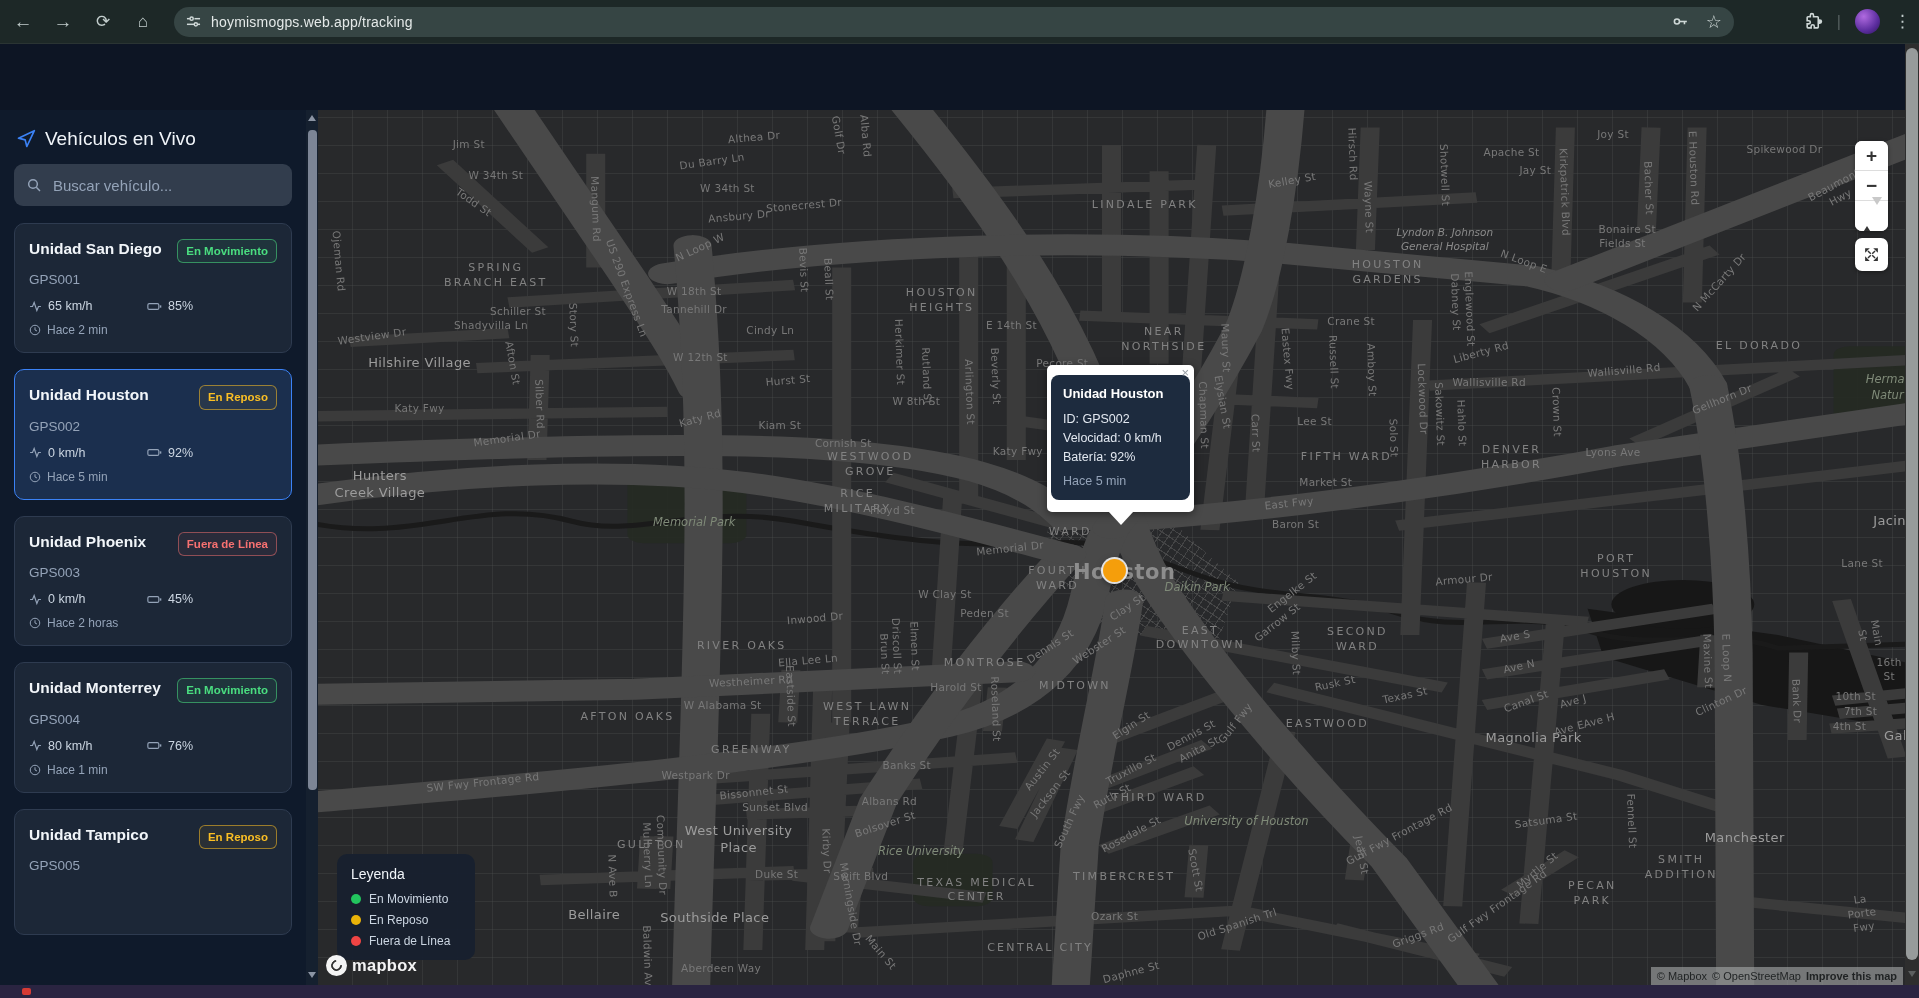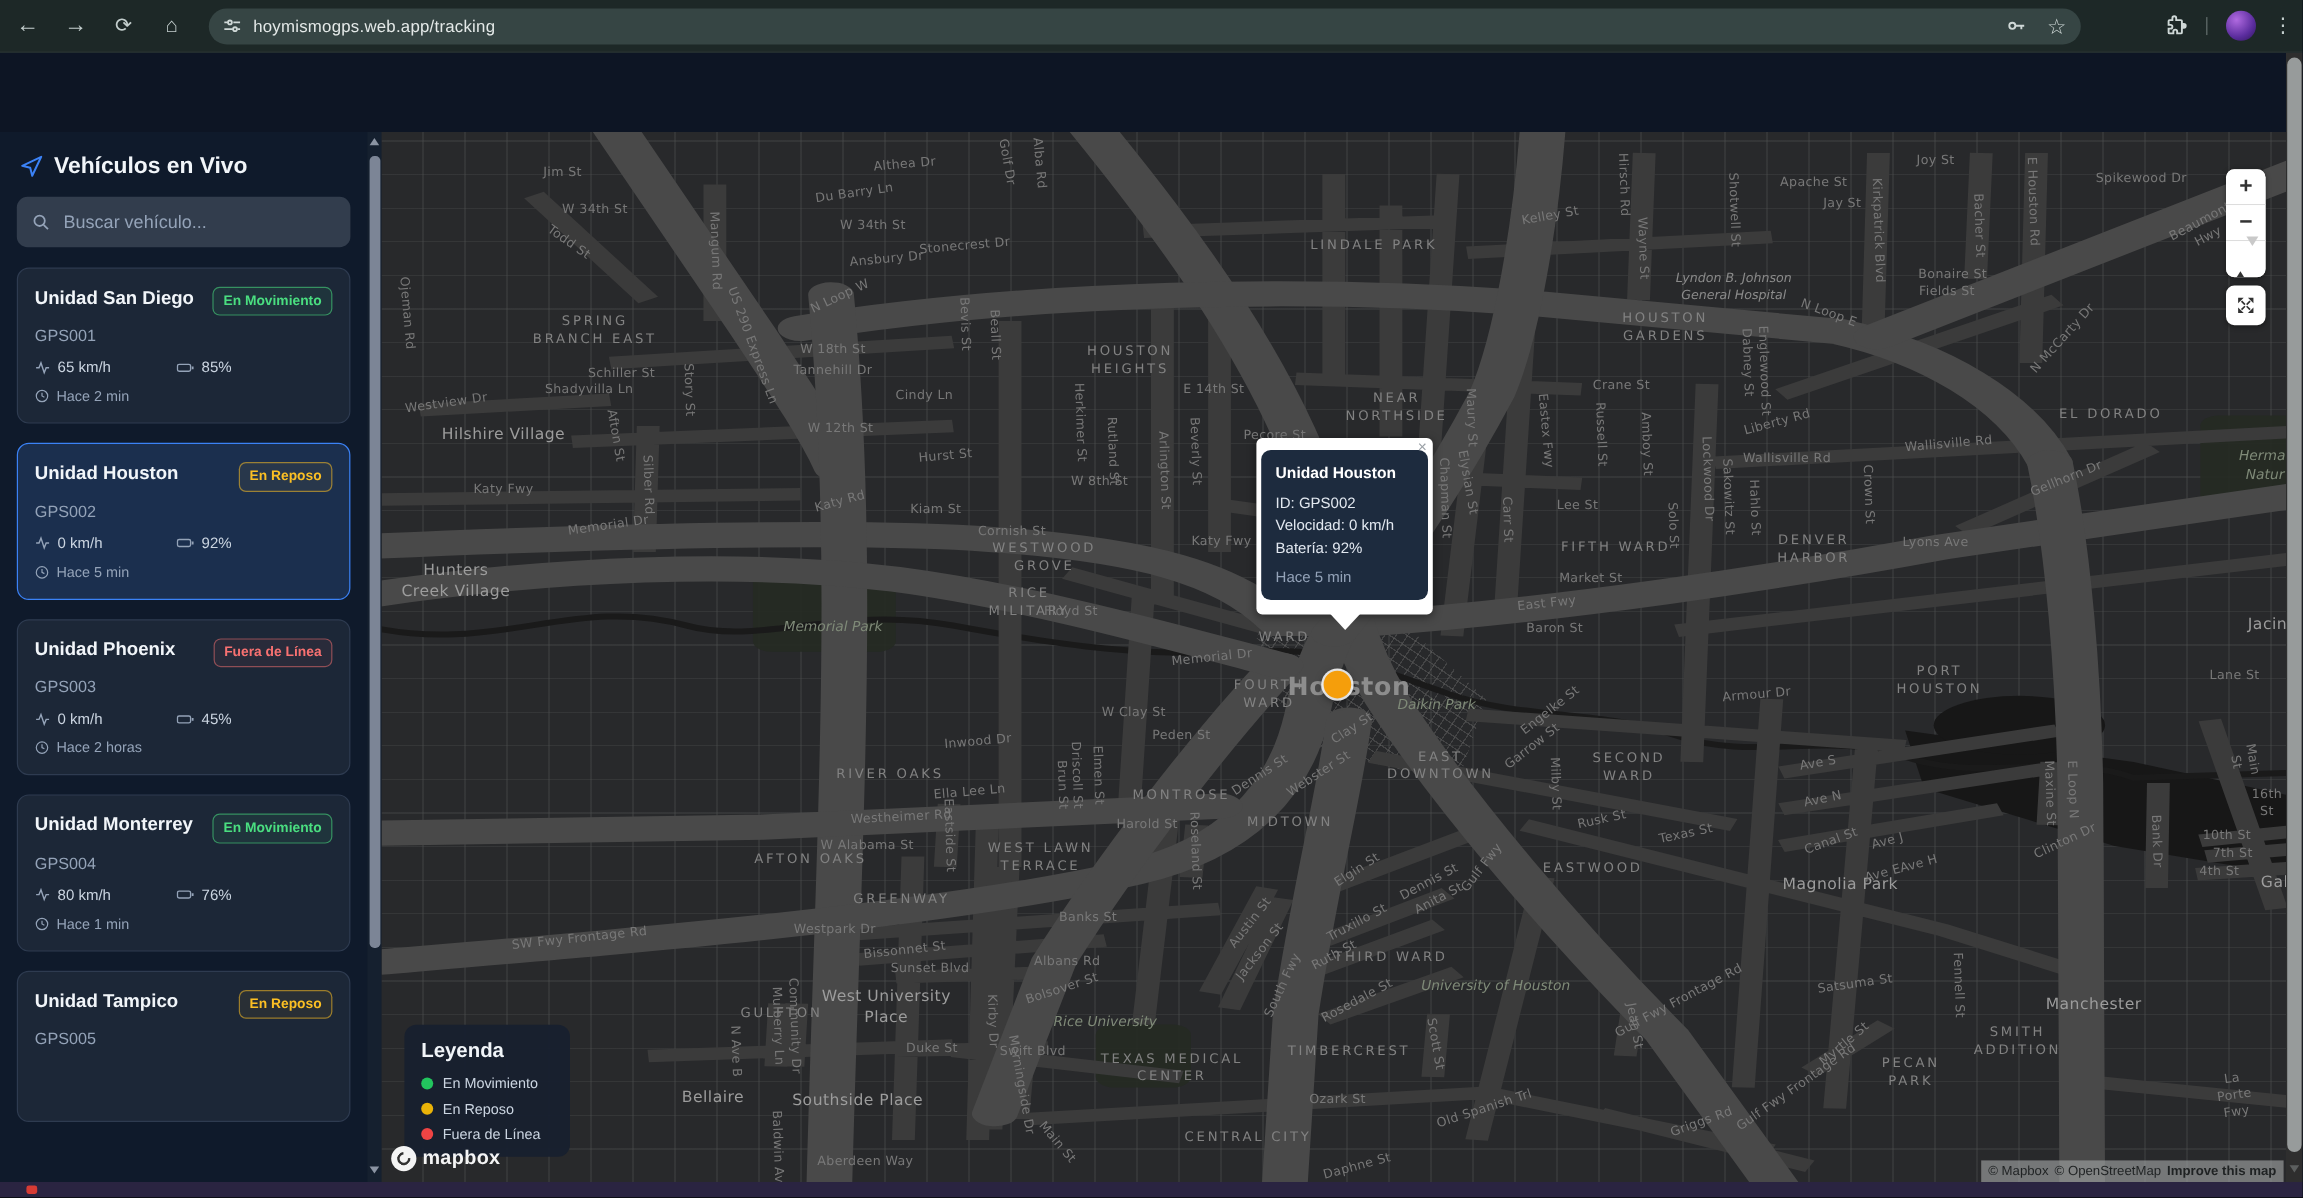--- a/index.html
+++ b/index.html
@@ -26,21 +26,21 @@
   .brand{color:#f8fafc;font-size:21px;font-weight:700;letter-spacing:.2px;}
   .appbar-right{margin-left:auto;display:flex;align-items:center;gap:22px;}
   .email{color:#d1d5db;font-size:14.5px;}
   .logout{background:#dc2626;color:#fff;border:none;border-radius:7px;padding:9px 18px;
           font-size:14.5px;font-weight:600;font-family:inherit;cursor:pointer;}
 
   
   .sidebar{position:absolute;left:0;top:110px;width:306px;height:875px;background:#0f1a2b;
            padding:14px 14px 0 14px;overflow:hidden;}
   .sb-title{display:flex;align-items:center;gap:9px;margin:4px 2px 14px 2px;}
-  .sb-title h1{color:#f1f5f9;font-size:19px;font-weight:700;margin:0;}
+  .sb-title h1{color:#f1f5f9;font-size:19px;font-weight:400;margin:0;}
   .search{height:42px;background:#323d4d;border-radius:9px;display:flex;align-items:center;
           padding:0 12px;margin-bottom:17px;}
   .search input{background:transparent;border:none;outline:none;color:#cbd5e1;font-size:15px;
                 margin-left:9px;width:100%;font-family:inherit;}
   .search input::placeholder{color:#94a3b8;}
   .filters{display:flex;gap:11px;margin-bottom:19px;}
   .filter{border:none;border-radius:8px;padding:7px 16px;font-size:13px;font-weight:600;
           background:#343f4e;color:#cbd5e1;font-family:inherit;cursor:pointer;}
   .filter.active{background:#3b82f6;color:#fff;}
   .vlist{display:flex;flex-direction:column;gap:16px;}
@@ -97,21 +97,21 @@
   .popup-line{color:#e2e8f0;font-size:12.5px;line-height:1.5;}
   .popup-ago{color:#94a3b8;font-size:12.5px;margin-top:8px;}
   .popup-tip{position:absolute;left:50%;bottom:-13px;transform:translateX(-50%);width:0;height:0;
              border-left:13px solid transparent;border-right:13px solid transparent;border-top:14px solid #fff;}
   .marker{position:absolute;left:785px;top:449px;width:23px;height:23px;border-radius:50%;
           box-shadow:0 0 0 2px rgba(255,255,255,.85),0 2px 7px rgba(0,0,0,.6);}
 
   
   .legend{position:absolute;left:19px;top:744px;width:138px;background:rgba(23,32,46,.95);
           border-radius:10px;padding:12px 14px;}
-  .legend h4{color:#f1f5f9;font-size:17px;font-weight:700;margin:0 0 10px 0;}
+  .legend h4{color:#f1f5f9;font-size:14px;font-weight:400;margin:0 0 10px 0;}
   .lg-item{display:flex;align-items:center;gap:8px;color:#cbd5e1;font-size:12px;margin-top:7px;}
   .dot{width:10px;height:10px;border-radius:50%;flex:0 0 auto;}
 
   
   .mblogo{position:absolute;left:8px;bottom:9px;display:flex;align-items:center;gap:5px;opacity:.95;}
   .mblogo .ring{width:21px;height:21px;border-radius:50%;background:#fff;position:relative;}
   .mblogo .ring::after{content:"";position:absolute;inset:5px;border-radius:50%;border:2.5px solid #333;
           border-top-color:transparent;transform:rotate(40deg);}
   .mblogo .word{color:#fff;font-size:16.5px;font-weight:700;letter-spacing:.3px;}
   .attrib{position:absolute;right:2px;bottom:0;height:18px;background:rgba(165,168,168,.62);
@@ -366,21 +366,21 @@
 DOWNTOWN</span>
         <span class="ml d" style="left: 46.6%; top: 53.6%; transform: translate(-50%, -50%) rotate(0deg);">FOURTH
 WARD</span>
         <span class="ml d" style="left: 47.4%; top: 48.2%; transform: translate(-50%, -50%) rotate(0deg);">WARD</span>
         <span class="ml d" style="left: 42%; top: 63.2%; transform: translate(-50%, -50%) rotate(0deg);">MONTROSE</span>
         <span class="ml d" style="left: 47.7%; top: 65.8%; transform: translate(-50%, -50%) rotate(0deg);">MIDTOWN</span>
         <span class="ml d" style="left: 34.6%; top: 69.2%; transform: translate(-50%, -50%) rotate(0deg);">WEST LAWN
 TERRACE</span>
         <span class="ml d" style="left: 27.3%; top: 73.2%; transform: translate(-50%, -50%) rotate(0deg);">GREENWAY</span>
         <span class="ml d" style="left: 26.7%; top: 61.2%; transform: translate(-50%, -50%) rotate(0deg);">RIVER OAKS</span>
-        <span class="ml d" style="left: 19.5%; top: 69.4%; transform: translate(-50%, -50%) rotate(0deg); margin-left: 48px;">AFTON OAKS</span>
+        <span class="ml d" style="left: 19.5%; top: 69.4%; transform: translate(-50%, -50%) rotate(0deg);">AFTON OAKS</span>
         <span class="ml d" style="left: 41.5%; top: 89.2%; transform: translate(-50%, -50%) rotate(0deg);">TEXAS MEDICAL
 CENTER</span>
         <span class="ml d" style="left: 53%; top: 78.6%; transform: translate(-50%, -50%) rotate(0deg);">THIRD WARD</span>
         <span class="ml d" style="left: 50.8%; top: 87.6%; transform: translate(-50%, -50%) rotate(0deg);">TIMBERCREST</span>
         <span class="ml d" style="left: 45.5%; top: 95.8%; transform: translate(-50%, -50%) rotate(0deg);">CENTRAL CITY</span>
         <span class="ml d" style="left: 63.6%; top: 70.2%; transform: translate(-50%, -50%) rotate(0deg);">EASTWOOD</span>
         <span class="ml d" style="left: 80.3%; top: 89.6%; transform: translate(-50%, -50%) rotate(0deg);">PECAN
 PARK</span>
         <span class="ml d" style="left: 85.9%; top: 86.6%; transform: translate(-50%, -50%) rotate(0deg);">SMITH
 ADDITION</span>

